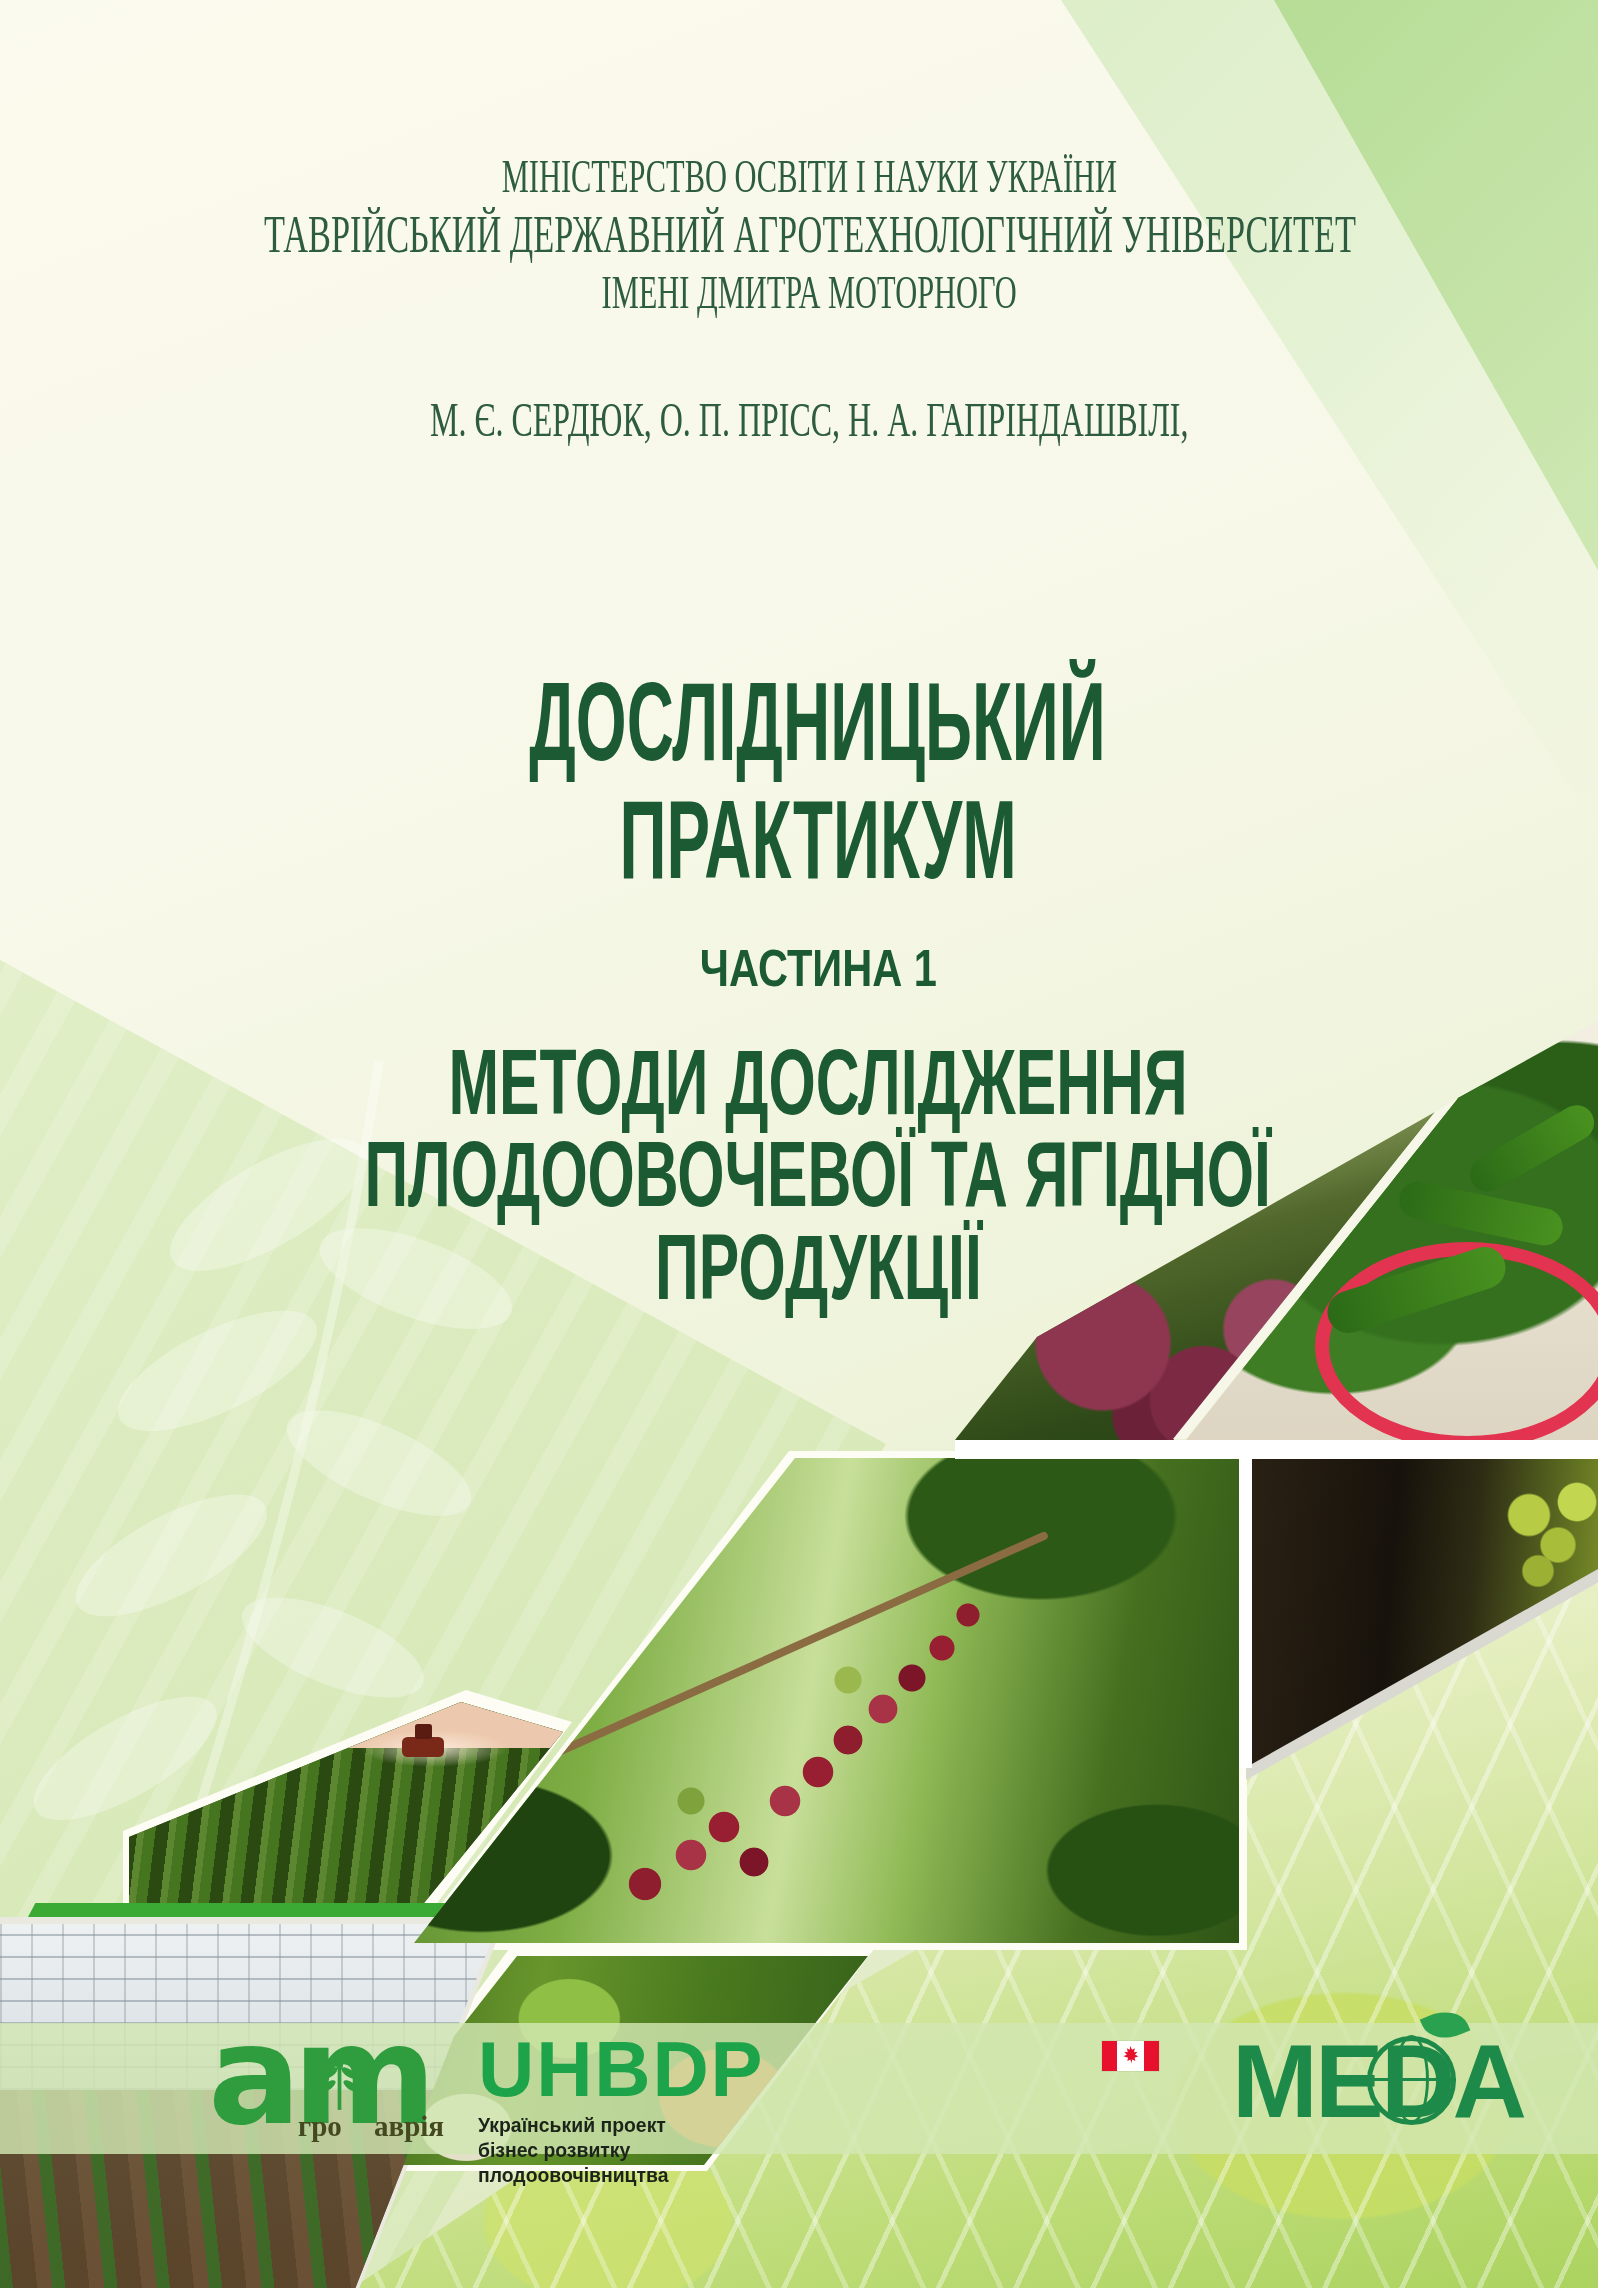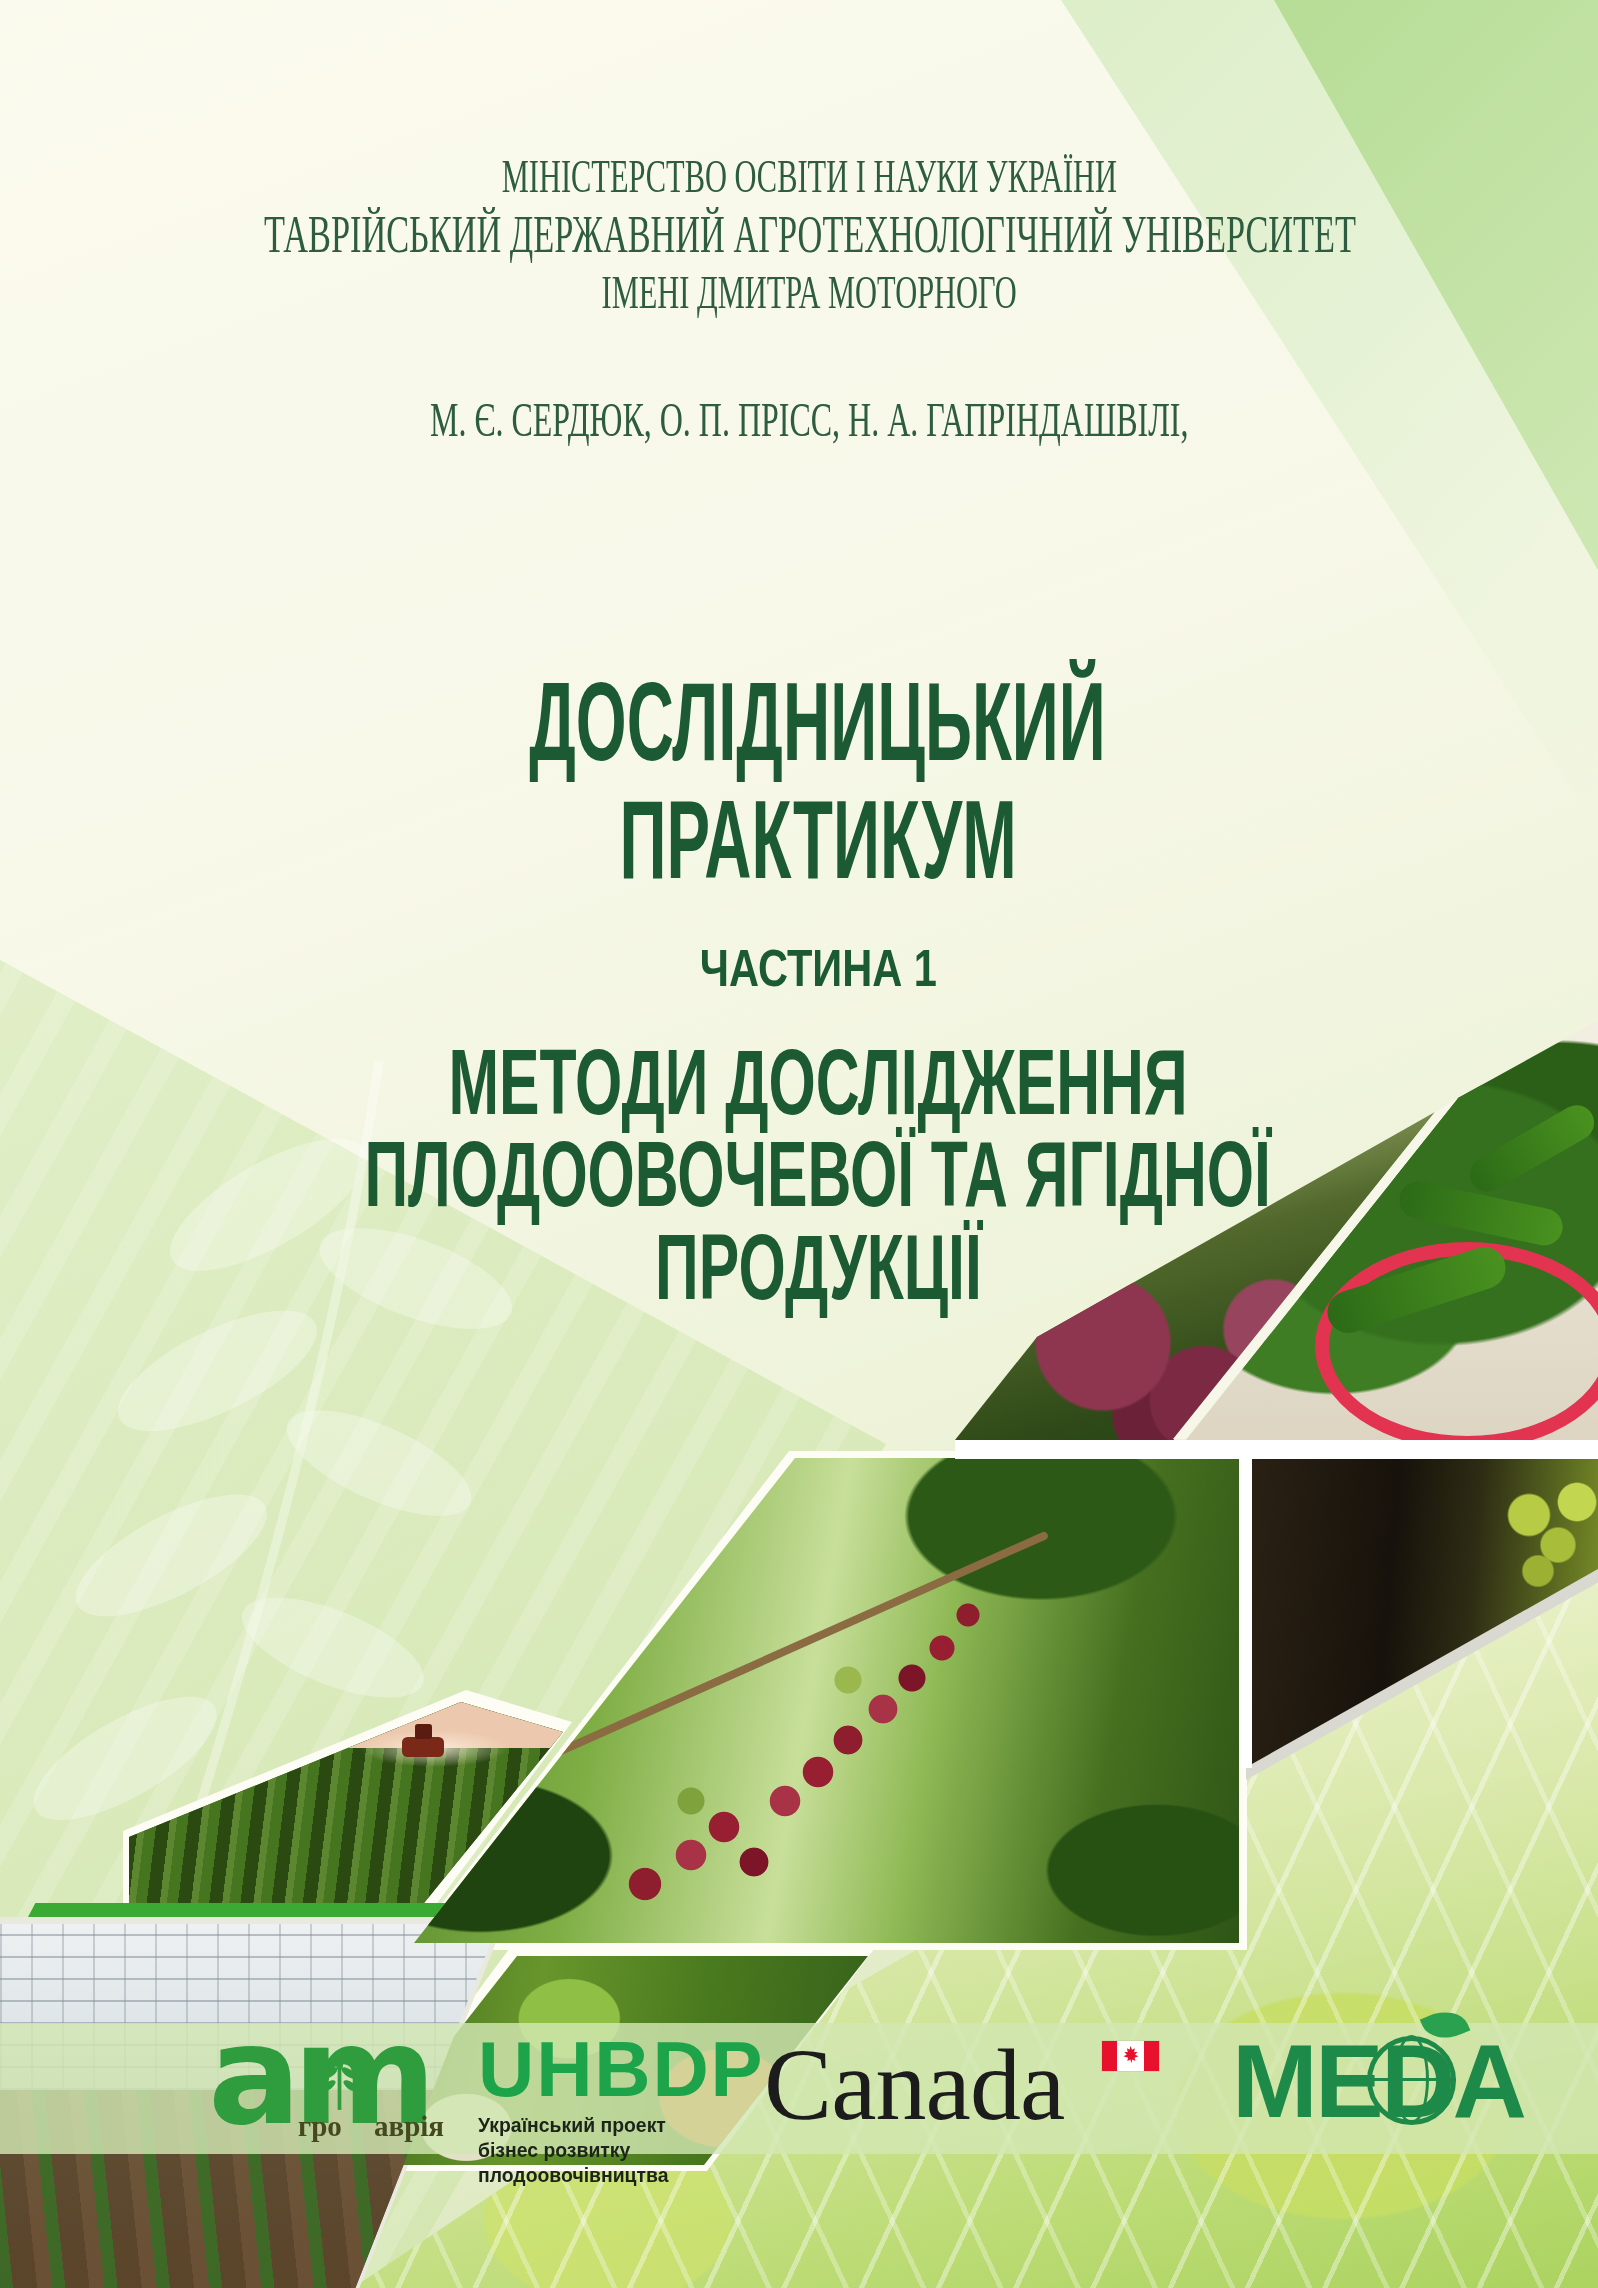--- a/index.html
+++ b/index.html
@@ -268,21 +268,20 @@
 
   <div class="logo" id="lg-uhbdp">
     <div class="uh-name">UHBDP</div>
     <div class="uh-desc">
       <div>Український проект</div>
       <div>бізнес розвитку плодоовочівництва</div>
     </div>
   </div>
 
   <div class="logo" id="lg-canada">
-    <div class="ca-word">Canada</div>
     <div class="ca-flag">
       <div class="ca-bar"></div>
       <div class="ca-mid">
         <svg width="18.5" height="20" viewBox="0 0 20 22">
           <path fill="#e8112d" d="M10 0l2 4 3-1.6-.8 4.4 3.8-.6-2.8 3.4 3.8 1.8-4.2 1.4.8 3.8-3.4-1.8-1 4.2-1-4.2-3.4 1.8.8-3.8L2.4 11.4l3.8-1.8-2.8-3.4 3.8.6L6.4 2.4l3 1.6z"></path>
         </svg>
       </div>
       <div class="ca-bar"></div>
     </div>
   </div>

